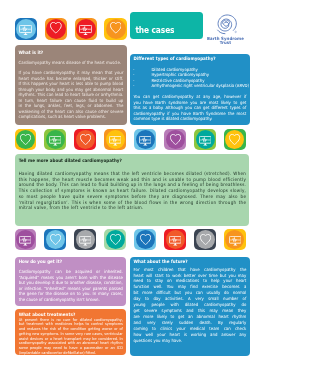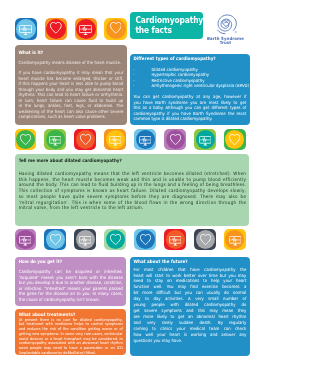--- a/index.html
+++ b/index.html
@@ -247,22 +247,21 @@
         <span class="gl"><svg viewBox="0 0 100 79.4" width="100%" height="100%" preserveAspectRatio="none">
             <rect x="3.2" y="3.2" width="93.6" height="54.6" rx="7" ry="7" fill="none" stroke="#fff" stroke-width="6.4"></rect>
             <rect x="45.5" y="57" width="9" height="9" fill="#fff"></rect>
             <path d="M33 76.5 L50 63 L67 76.5 Z" fill="#fff"></path>
             <path d="M12 32 H28.5 L32.5 20 L37.5 45 L43.5 12 L49.5 45 L54 26 L58 37 L62 28 L66 32 H88" fill="none" stroke="#fff" stroke-width="5" stroke-linejoin="round" stroke-linecap="round"></path>
           </svg></span>
       </div>
     </div>
 
   <div id="title-panel">
-    <div class="t" id="t1">Cardiomyopathy-</div>
-    <div class="t" id="t2">the facts</div>
+    <div class="t" id="t2">the cases</div>
   </div>
 
   <div id="logo">
     <div class="mark">
       <svg viewBox="0 0 52 51" width="100%" height="100%">
         <g fill="none" stroke="#4a6fb5" stroke-width="1.7" stroke-linecap="round">
           <path d="M40.8 38.8C46.4 33.6 48.4 24.8 45 17.9 41.5 10.8 33.2 6.8 25.3 8.2 17 9.6 10.4 16.7 10.1 25 9.8 32.9 16 39.7 23.9 40 31.1 40.3 37.3 34.4 37.3 27.2c0-6.3-5.4-11.4-11.7-11.1-5.4 0.3-9.9 5-9.7 10.4 0.2 4.6 4.2 8.4 8.8 8.2 3.8-0.2 7-3.5 6.9-7.3-0.1-3-2.7-5.5-5.6-5.3-1.6 0.1-3.1 1-3.9 2.3"></path>
           <path d="M25.4 30.4c-3.1-2-6.2-4.5-6.2-7.4 0-2.1 1.7-3.8 3.7-3.8 1.3 0 2.5 0.7 3.2 1.8 0.7-1.1 1.9-1.8 3.2-1.8 2 0 3.7 1.7 3.7 3.8 0 2.9-3.1 5.4-6.2 7.4"></path>
           <path d="M9.3 38.2c3.3 4.4 8.6 7.2 14.6 7.2"></path>
         </g>

